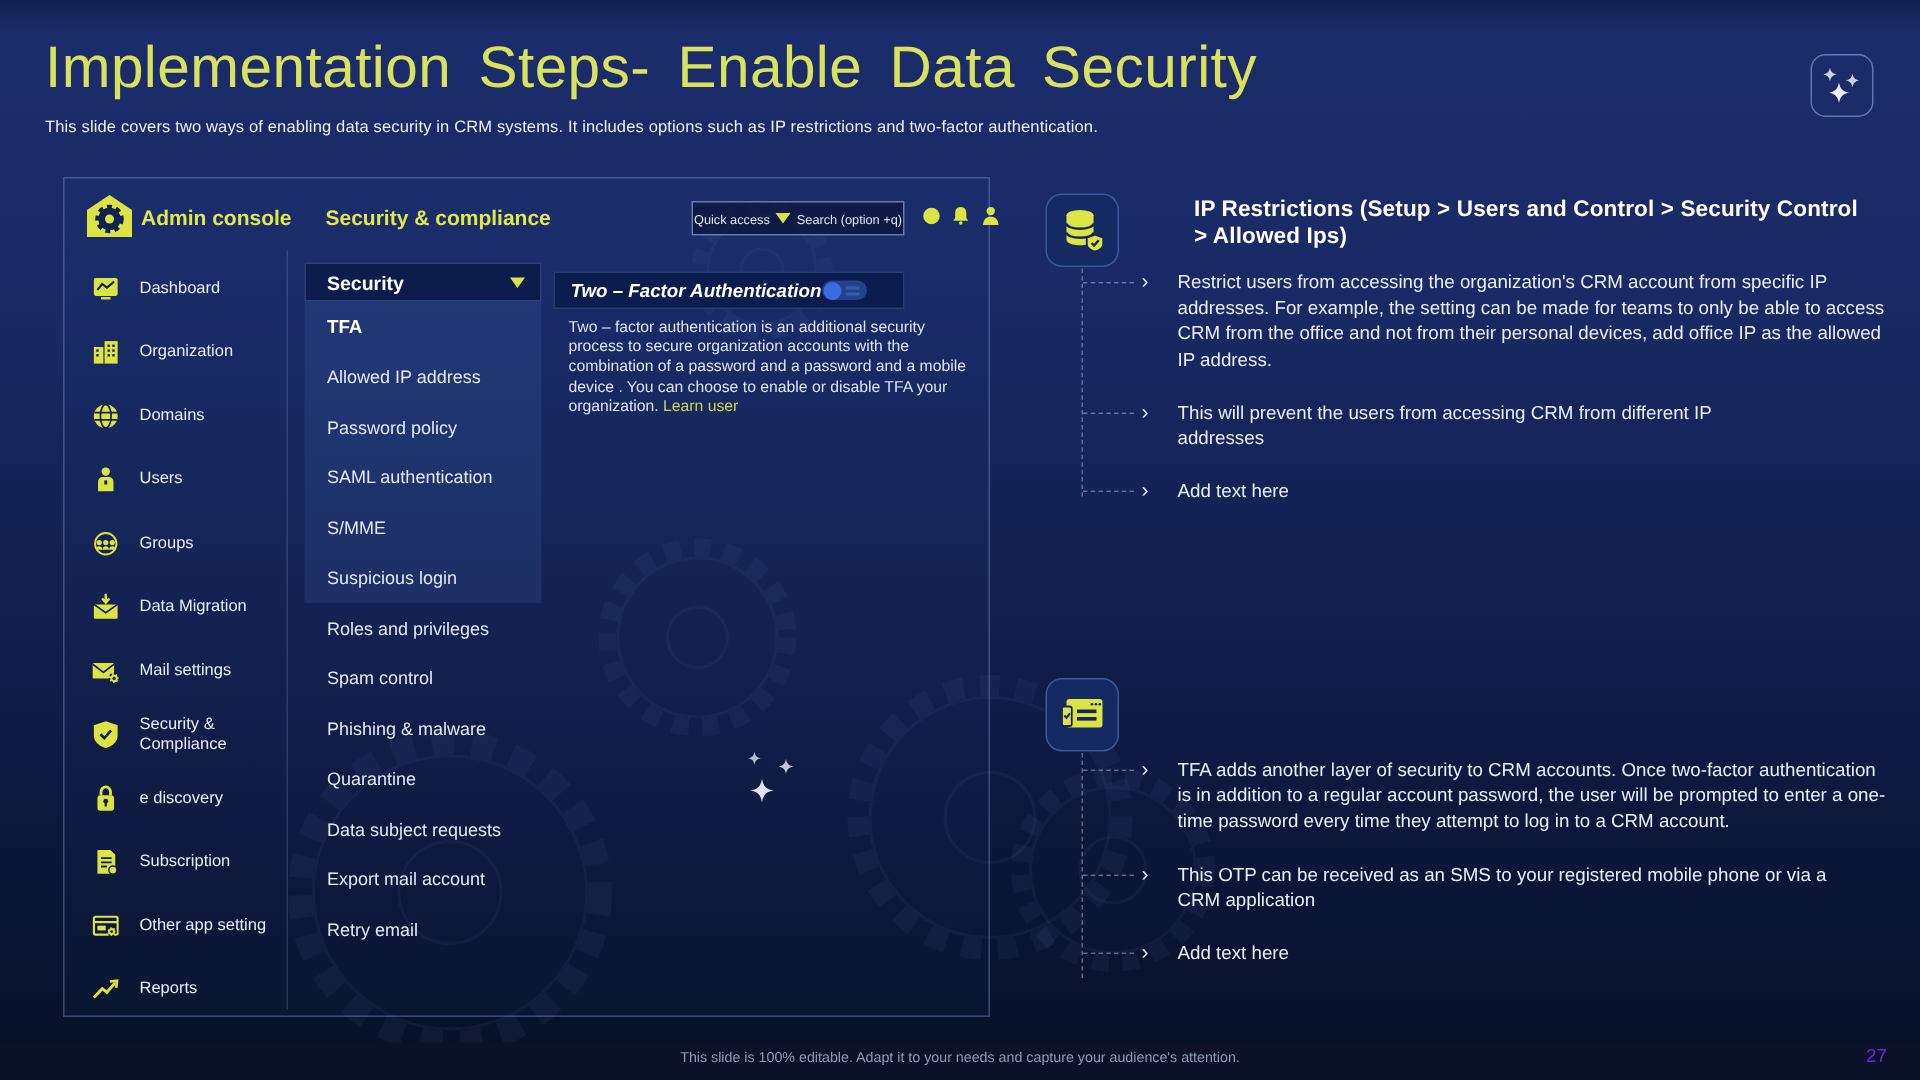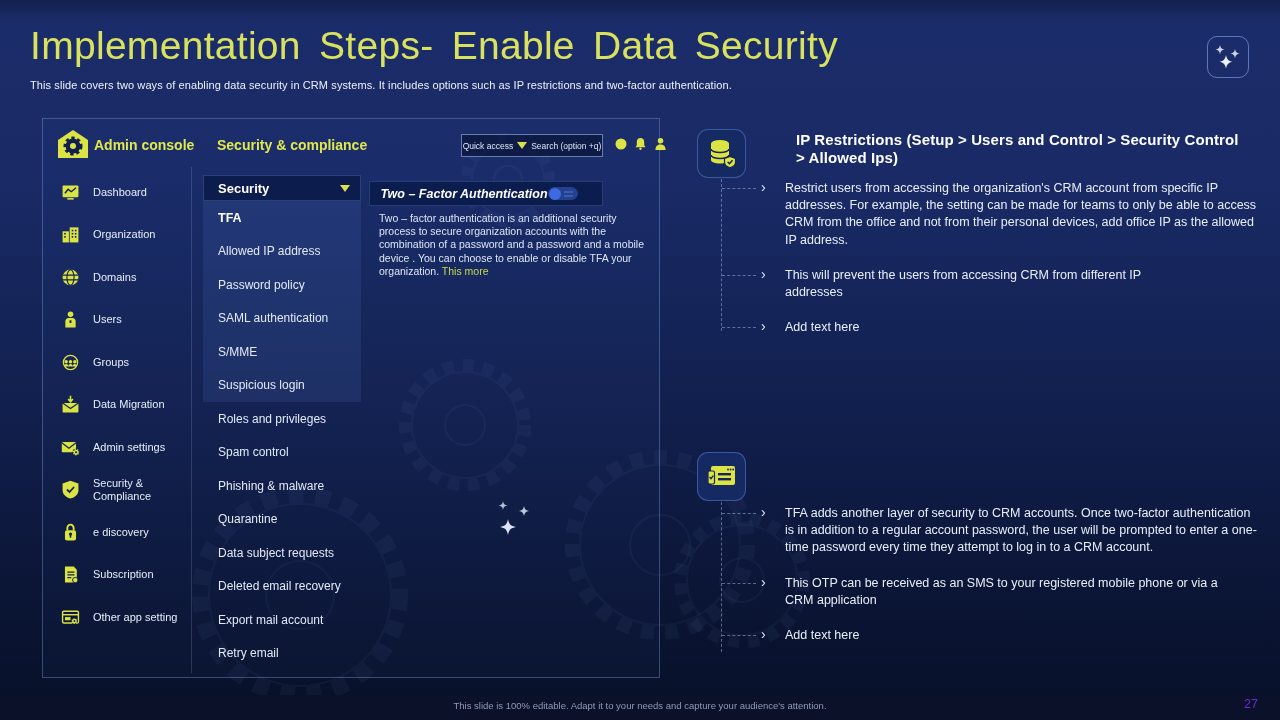--- a/index.html
+++ b/index.html
@@ -248,21 +248,21 @@
     </div>
     <div class="side-item">
       <span class="s-icon">
           <svg width="19" height="19" viewBox="0 0 24 24">
             <rect x="1" y="5" width="18" height="13" rx="1" fill="#dce443"></rect>
             <path d="M1 6 L10 13 L19 6" stroke="#10204f" stroke-width="1.5" fill="none"></path>
             <circle cx="19" cy="18" r="4" fill="#dce443" stroke="#10204f" stroke-width="1.6" stroke-dasharray="2 1.6"></circle>
             <circle cx="19" cy="18" r="1.4" fill="#10204f"></circle>
           </svg>
         </span>
-      <span class="lbl">Admin settings</span>
+      <span class="lbl">Mail settings</span>
     </div>
     <div class="side-item">
       <span class="s-icon">
           <svg width="19" height="19" viewBox="0 0 24 24">
             <path d="M12 1 L22 4.5 L22 13 C22 18.5 17.5 22 12 23.5 C6.5 22 2 18.5 2 13 L2 4.5 Z" fill="#dce443"></path>
             <path d="M7.5 12 L10.8 15.2 L16.5 8.8" stroke="#10204f" stroke-width="2.2" fill="none"></path>
           </svg>
         </span>
       <span class="lbl">Security &amp; Compliance</span>
     </div>
@@ -293,20 +293,29 @@
       <span class="s-icon">
           <svg width="19" height="19" viewBox="0 0 24 24">
             <rect x="2" y="4" width="20" height="15" rx="1.5" fill="none" stroke="#dce443" stroke-width="1.8"></rect>
             <path d="M2 8.5 L22 8.5" stroke="#dce443" stroke-width="1.8"></path>
             <rect x="5" y="11.5" width="7" height="4" fill="#dce443"></rect>
             <circle cx="17" cy="16.5" r="3.6" fill="#dce443" stroke="#10204f" stroke-width="1.3" stroke-dasharray="1.8 1.5"></circle>
             <circle cx="17" cy="16.5" r="1.2" fill="#10204f"></circle>
           </svg>
         </span>
       <span class="lbl">Other app setting</span>
+    </div>
+    <div class="side-item">
+      <span class="s-icon">
+          <svg width="19" height="19" viewBox="0 0 24 24">
+            <path d="M2 19 L9 11.5 L13 14.5 L20 6.5" stroke="#dce443" stroke-width="2.4" fill="none"></path>
+            <path d="M15.5 5.5 L21.5 4.8 L20.8 10.8" stroke="#dce443" stroke-width="2.2" fill="none"></path>
+          </svg>
+        </span>
+      <span class="lbl">Reports</span>
     </div>
   </nav>
 
   <div id="menu">
     <div id="menu-header">
       <span class="t">Security</span>
       <span class="tri-down"></span>
     </div>
     <div id="submenu-bg"></div>
     <ul>
@@ -314,35 +323,34 @@
       <li>Allowed IP address</li>
       <li>Password policy</li>
       <li>SAML authentication</li>
       <li>S/MME</li>
       <li>Suspicious login</li>
       <li>Roles and privileges</li>
       <li>Spam control</li>
       <li>Phishing &amp; malware</li>
       <li>Quarantine</li>
       <li>Data subject requests</li>
-      <li>Deleted email recovery</li>
       <li>Export mail account</li>
       <li>Retry email</li>
     </ul>
   </div>
 
   <div id="tfa">
     <div id="tfa-title-box">
       <span class="t">Two – Factor Authentication</span>
       <span id="tfa-toggle">
           <span class="knob"></span>
           <span class="bar"></span>
         </span>
     </div>
-    <div id="tfa-desc"><span>Two – factor authentication is an additional security process to secure organization accounts with the combination  of a password and a password and a mobile device . You can choose to enable or disable TFA your organization. </span><span class="more">This more</span></div>
+    <div id="tfa-desc"><span>Two – factor authentication is an additional security process to secure organization accounts with the combination  of a password and a password and a mobile device . You can choose to enable or disable TFA your organization. </span><span class="more">Learn user</span></div>
   </div>
 
   <svg id="sparkles" class="abs" width="60" height="56" viewBox="0 0 60 56">
     <g fill="#dde4f3">
         <path d="M12 6 C12.5 9 13.5 10 16.5 10.5 C13.5 11 12.5 12 12 15 C11.5 12 10.5 11 7.5 10.5 C10.5 10 11.5 9 12 6 Z" opacity="0.8"></path>
     <path d="M33 11 C33.6 14.2 34.8 15.4 38 16 C34.8 16.6 33.6 17.8 33 21 C32.4 17.8 31.2 16.6 28 16 C31.2 15.4 32.4 14.2 33 11 Z" opacity="0.85"></path>
     <path d="M17 24 C17.9 29.3 19.7 31.1 25 32 C19.7 32.9 17.9 34.7 17 40 C16.1 34.7 14.3 32.9 9 32 C14.3 31.1 16.1 29.3 17 24 Z"></path>
       </g>
   </svg>
 </div>

